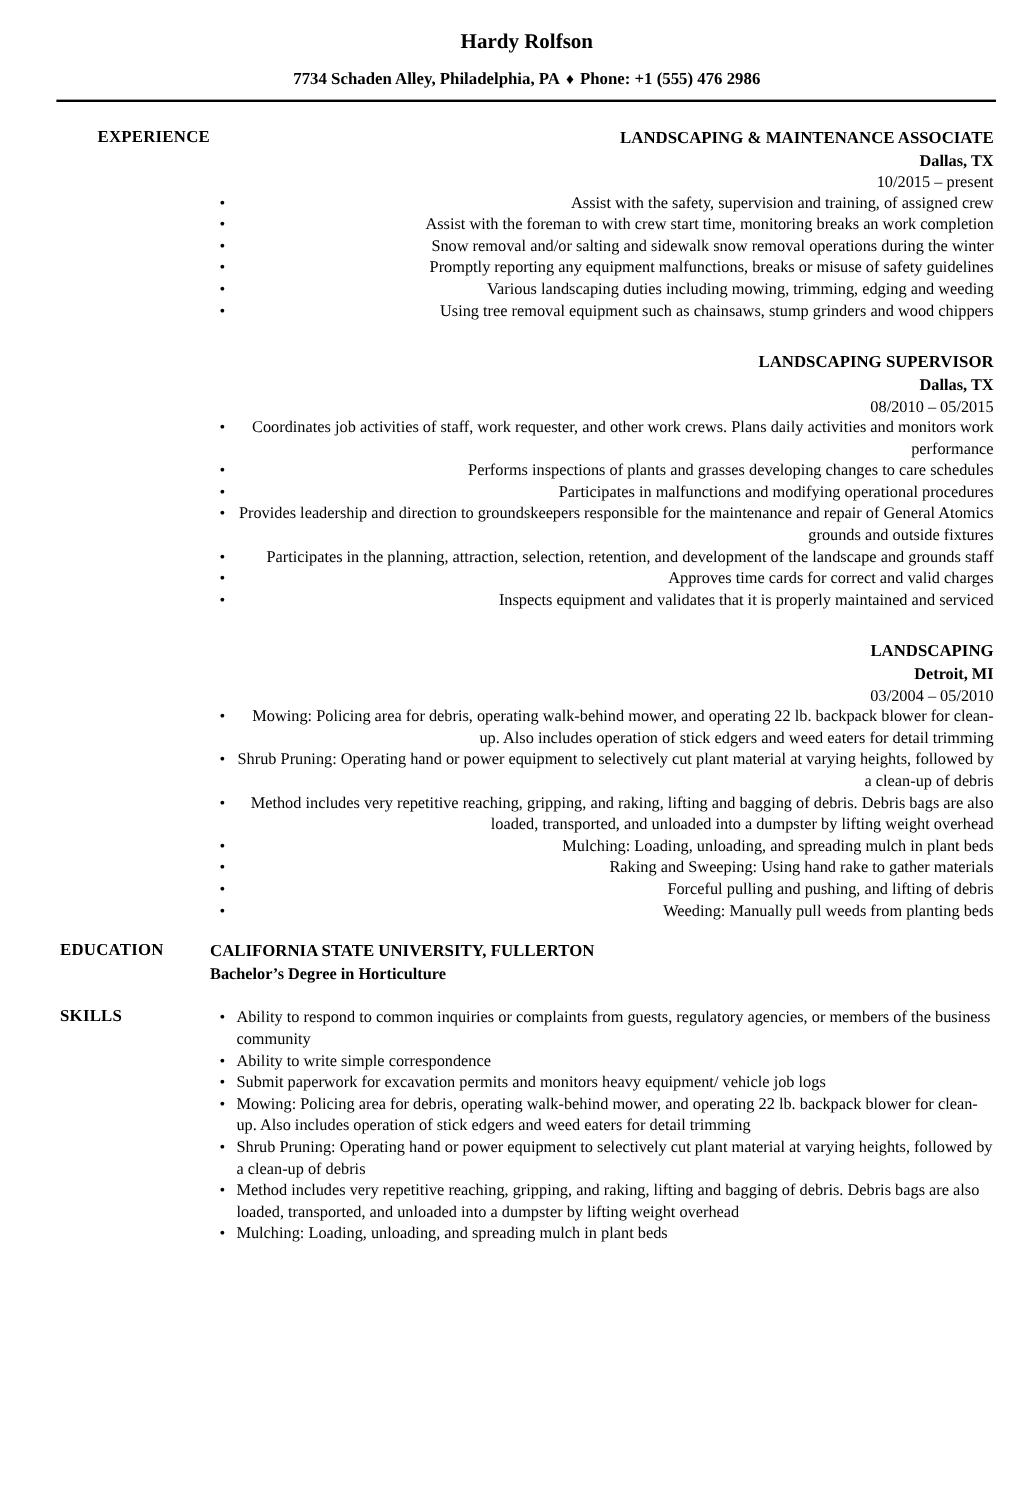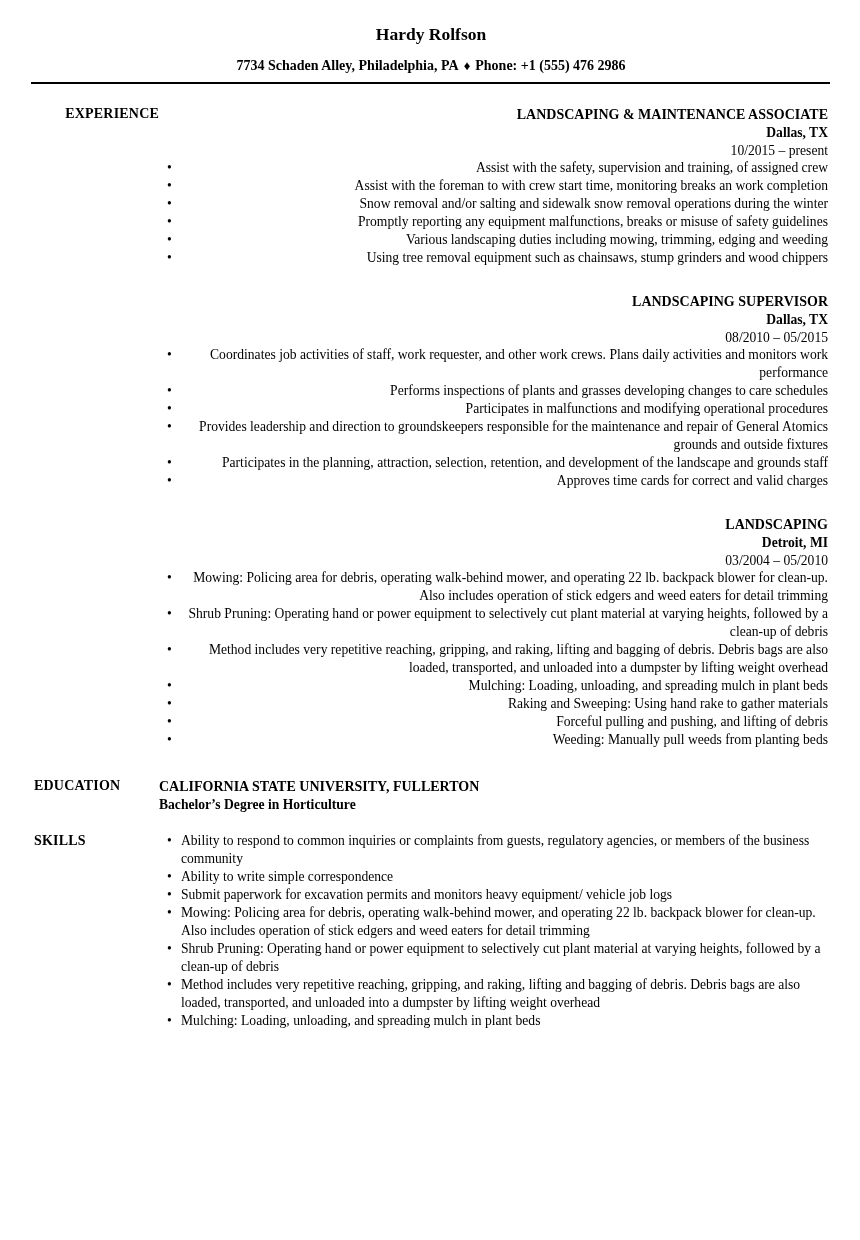--- a/index.html
+++ b/index.html
@@ -7,21 +7,21 @@
     position: relative;
     width: 860px;
     height: 1240px;
     margin: 0 auto;
     background: #ffffff;
     color: #000000;
     font-family: "Liberation Serif", "DejaVu Serif", serif;
     font-size: 13.6px;
     line-height: 18px;
     box-sizing: border-box;
-    padding: 24px 32px 0 34px;
+    padding: 24px 32px 0 50px;
     overflow: hidden;
   }
   .name {
     text-align: center;
     font-size: 17.5px;
     font-weight: bold;
     line-height: 20px;
   }
   .contact {
     text-align: center;
@@ -39,21 +39,21 @@
   .row { display: flex; }
   .label-col {
     flex: 0 0 125px;
     width: 125px;
     font-weight: bold;
     font-size: 14px;
     letter-spacing: 0.2px;
   }
   .content-col { flex: 1; min-width: 0; }
   .section-experience { margin-top: 21px; text-align: right; }
-  .section-education  { margin-top: 28px; }
+  .section-education  { margin-top: 16px; }
   .section-skills     { margin-top: 18px; }
   .job + .job { margin-top: 25px; }
   .job-title    { font-weight: bold; font-size: 14px; line-height: 19px; }
   .job-location { font-weight: bold; line-height: 18px; }
   .job-dates    { line-height: 17px; }
   ul.bullets {
     list-style: none;
     margin: 0;
     padding: 0 0 0 8px;
   }
@@ -105,20 +105,21 @@
         <div class="job-title">LANDSCAPING SUPERVISOR</div>
         <div class="job-location">Dallas, TX</div>
         <div class="job-dates">08/2010 – 05/2015</div>
         <ul class="bullets">
             <li>Coordinates job activities of staff, work requester, and other work crews. Plans daily activities and monitors work performance</li>
             <li>Performs inspections of plants and grasses developing changes to care schedules</li>
             <li>Participates in malfunctions and modifying operational procedures</li>
             <li>Provides leadership and direction to groundskeepers responsible for the maintenance and repair of General Atomics grounds and outside fixtures</li>
             <li>Participates in the planning, attraction, selection, retention, and development of the landscape and grounds staff</li>
             <li>Approves time cards for correct and valid charges</li>
+            <li>Inspects equipment and validates that it is properly maintained and serviced</li>
           </ul>
       </article>
 
       <article class="job">
         <div class="job-title">LANDSCAPING</div>
         <div class="job-location">Detroit, MI</div>
         <div class="job-dates">03/2004 – 05/2010</div>
         <ul class="bullets">
             <li>Mowing: Policing area for debris, operating walk-behind mower, and operating 22 lb. backpack blower for clean-up. Also includes operation of stick edgers and weed eaters for detail trimming</li>
             <li>Shrub Pruning: Operating hand or power equipment to selectively cut plant material at varying heights, followed by a clean-up of debris</li>

